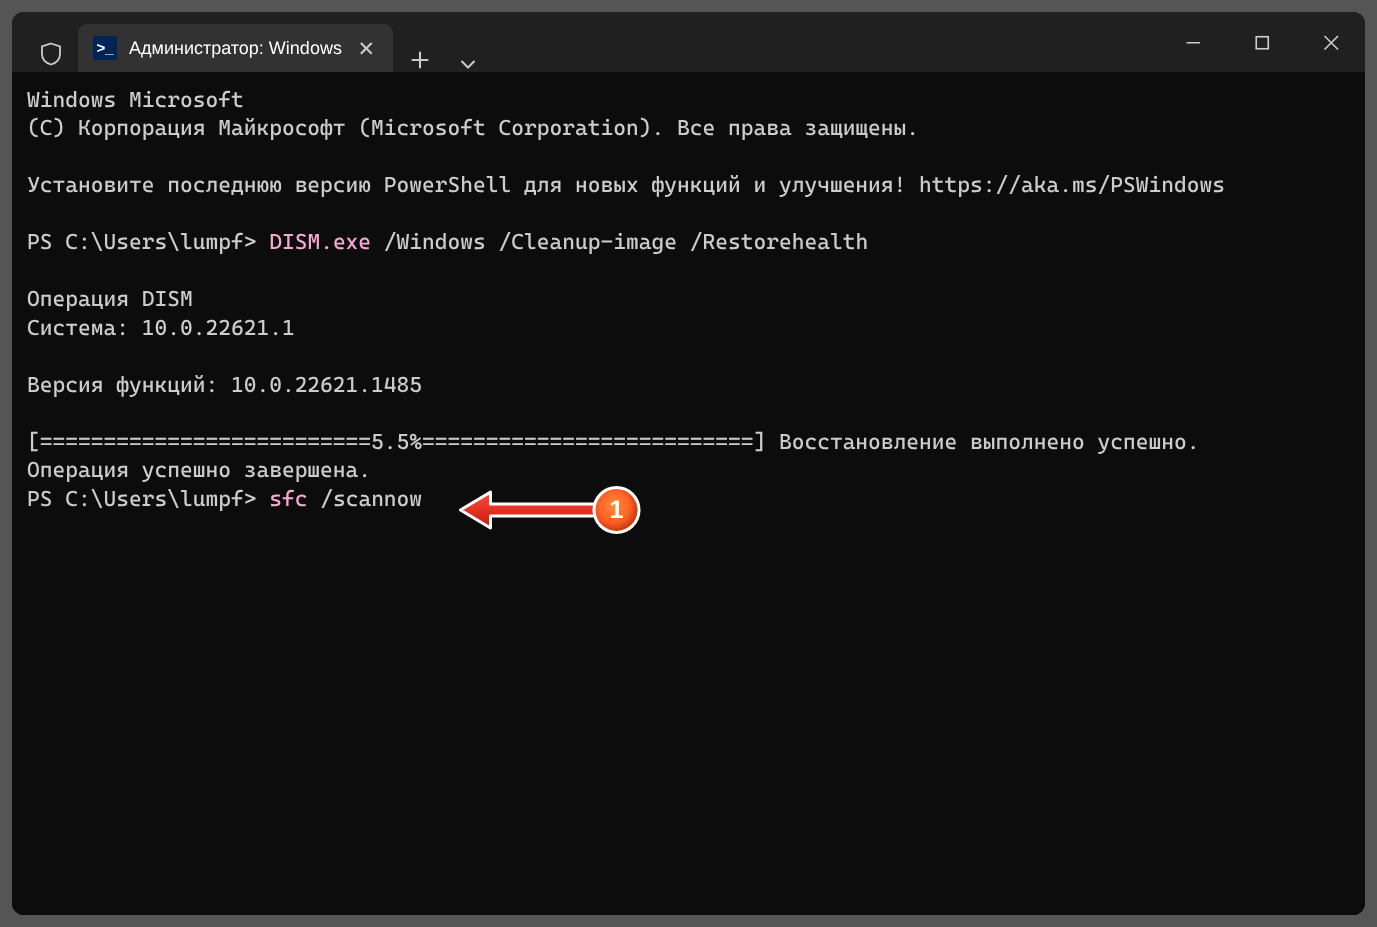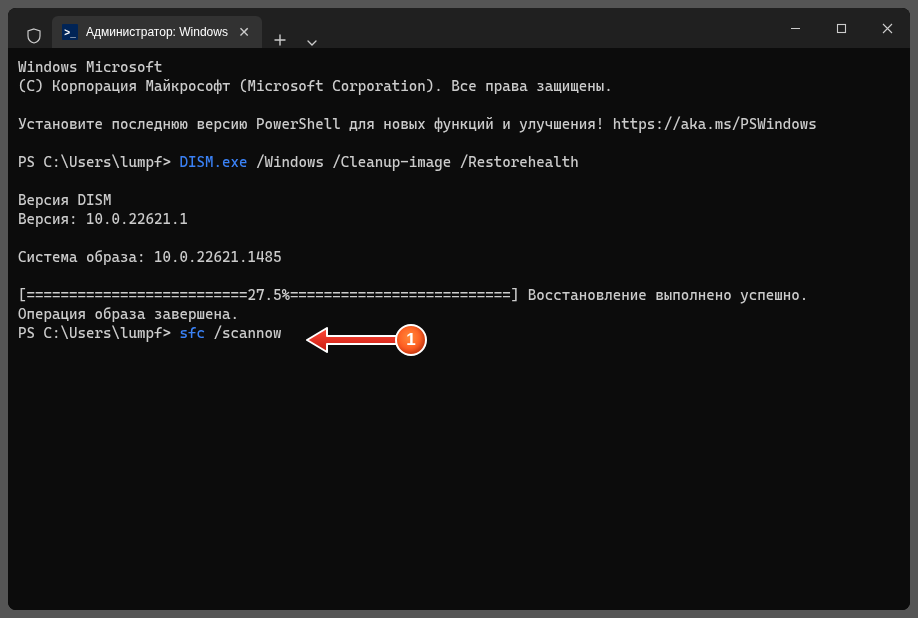--- a/index.html
+++ b/index.html
@@ -112,21 +112,21 @@
     background: #0c0c0c;
     color: #cccccc;
     font-family: "Cascadia Mono", Consolas, monospace;
     font-size: 14.5px;
     line-height: 19px;
     padding: 10px 10px;
     white-space: pre-wrap;
     word-break: break-all;
     position: relative;
   }
-  .yellow { color: #3b82f6; }
+  .yellow { color: #f9a8d4; }
   .annotation {
     position: absolute;
     top: 322px;
     left: 305px;
     display: flex;
     align-items: center;
     height: 36px;
     pointer-events: none;
   }
   .arrow-svg {
@@ -195,27 +195,27 @@
     </div>
   </div>
 
   <div class="terminal"><span>Windows Microsoft</span>
 <span>(C) Корпорация Майкрософт (Microsoft Corporation). Все права защищены.</span>
 
 <span>Установите последнюю версию PowerShell для новых функций и улучшения! https://aka.ms/PSWindows</span>
 
 <span>PS C:\Users\lumpf&gt; </span><span class="yellow">DISM.exe</span><span> /Windows /Cleanup-image /Restorehealth</span>
 
-<span>Версия DISM</span>
-<span>Версия: 10.0.22621.1</span>
-
-<span>Cистема образа: 10.0.22621.1485</span>
-
-<span>[==========================27.5%==========================] Восстановление выполнено успешно.</span>
-<span>Операция образа завершена.</span>
+<span>Операция DISM</span>
+<span>Cистема: 10.0.22621.1</span>
+
+<span>Версия функций: 10.0.22621.1485</span>
+
+<span>[==========================5.5%==========================] Восстановление выполнено успешно.</span>
+<span>Операция успешно завершена.</span>
 <span>PS C:\Users\lumpf&gt; </span><span class="yellow">sfc</span><span> /scannow</span></div>
 </div>
 
 <div class="annotation">
   <svg class="arrow-svg" width="92" height="30" viewBox="0 0 92 30">
     <defs>
       <linearGradient id="ar" x1="0" y1="0" x2="0" y2="1">
         <stop offset="0" stop-color="#ff4a3a"></stop>
         <stop offset="1" stop-color="#c71a0f"></stop>
       </linearGradient>

